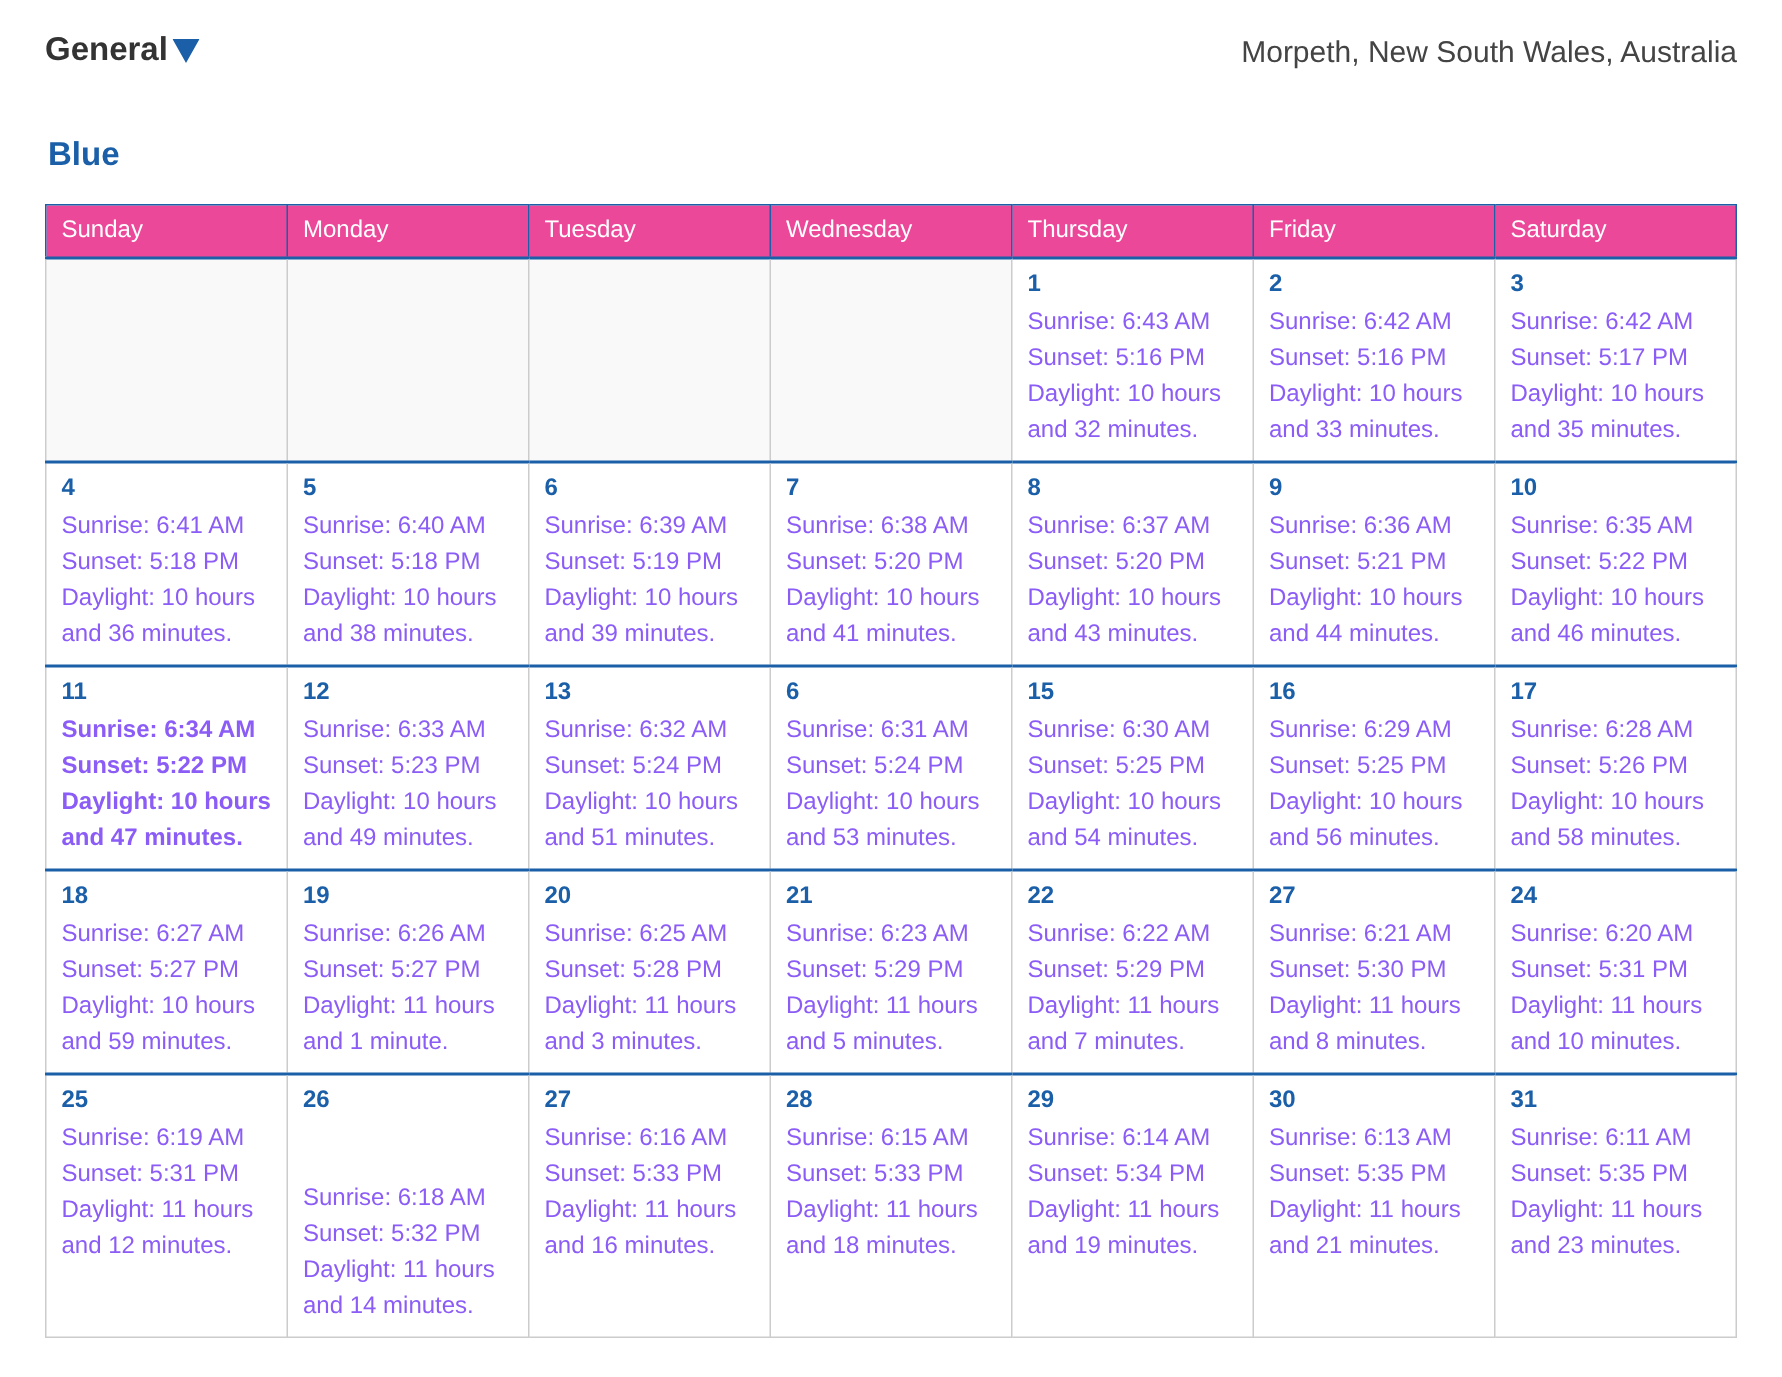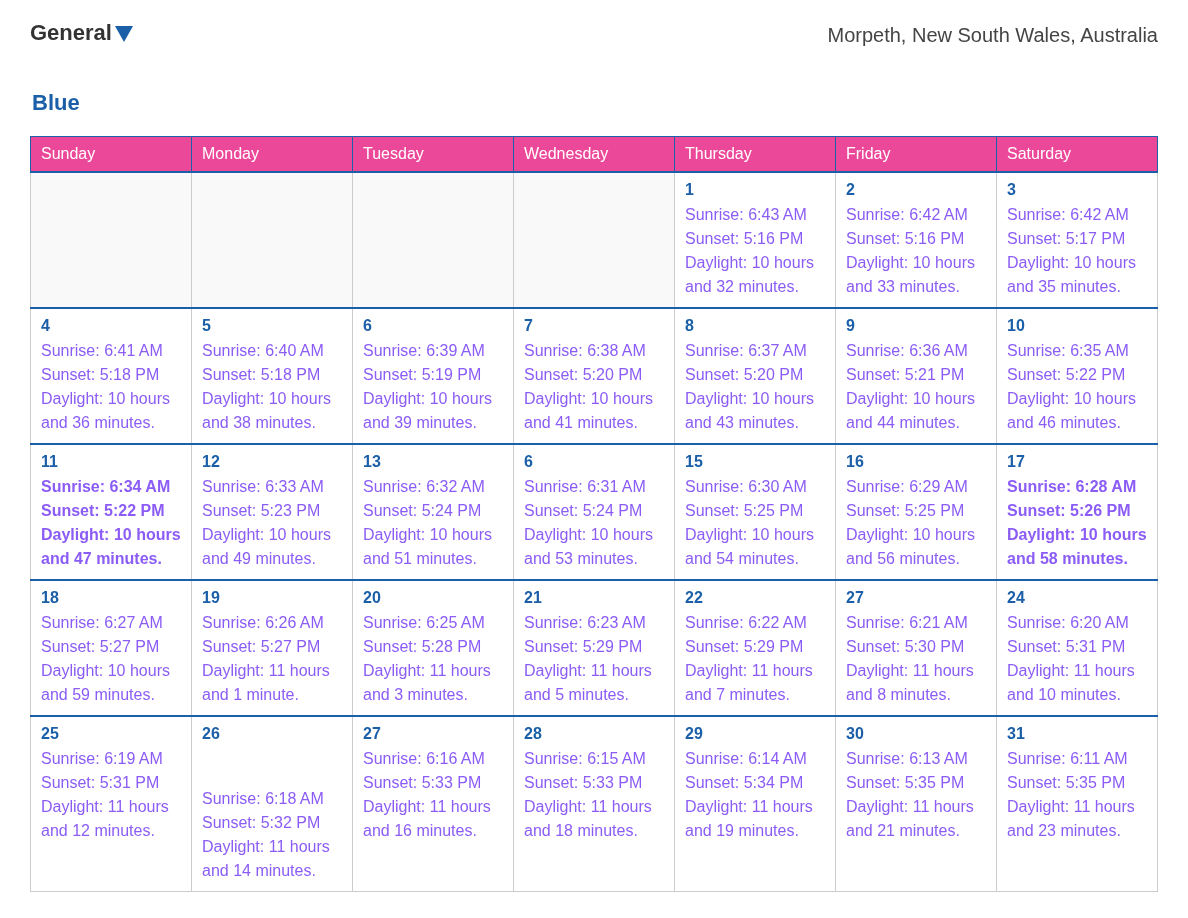--- a/index.html
+++ b/index.html
@@ -237,21 +237,21 @@
         </td>
         <td>
           <span class="day-number">16</span>
           <div class="day-info" style="white-space: pre-line;">Sunrise: 6:29 AM
 Sunset: 5:25 PM
 Daylight: 10 hours
 and 56 minutes.</div>
         </td>
         <td>
           <span class="day-number">17</span>
-          <div class="day-info" style="white-space: pre-line; font-weight: bold;">Sunrise: 6:28 AM
+          <div class="day-info" style="white-space: pre-line;">Sunrise: 6:28 AM
 Sunset: 5:26 PM
 Daylight: 10 hours
 and 58 minutes.</div>
         </td>
       </tr>
       <tr class="week-row">
         <td>
           <span class="day-number">18</span>
           <div class="day-info" style="white-space: pre-line;">Sunrise: 6:27 AM
 Sunset: 5:27 PM

